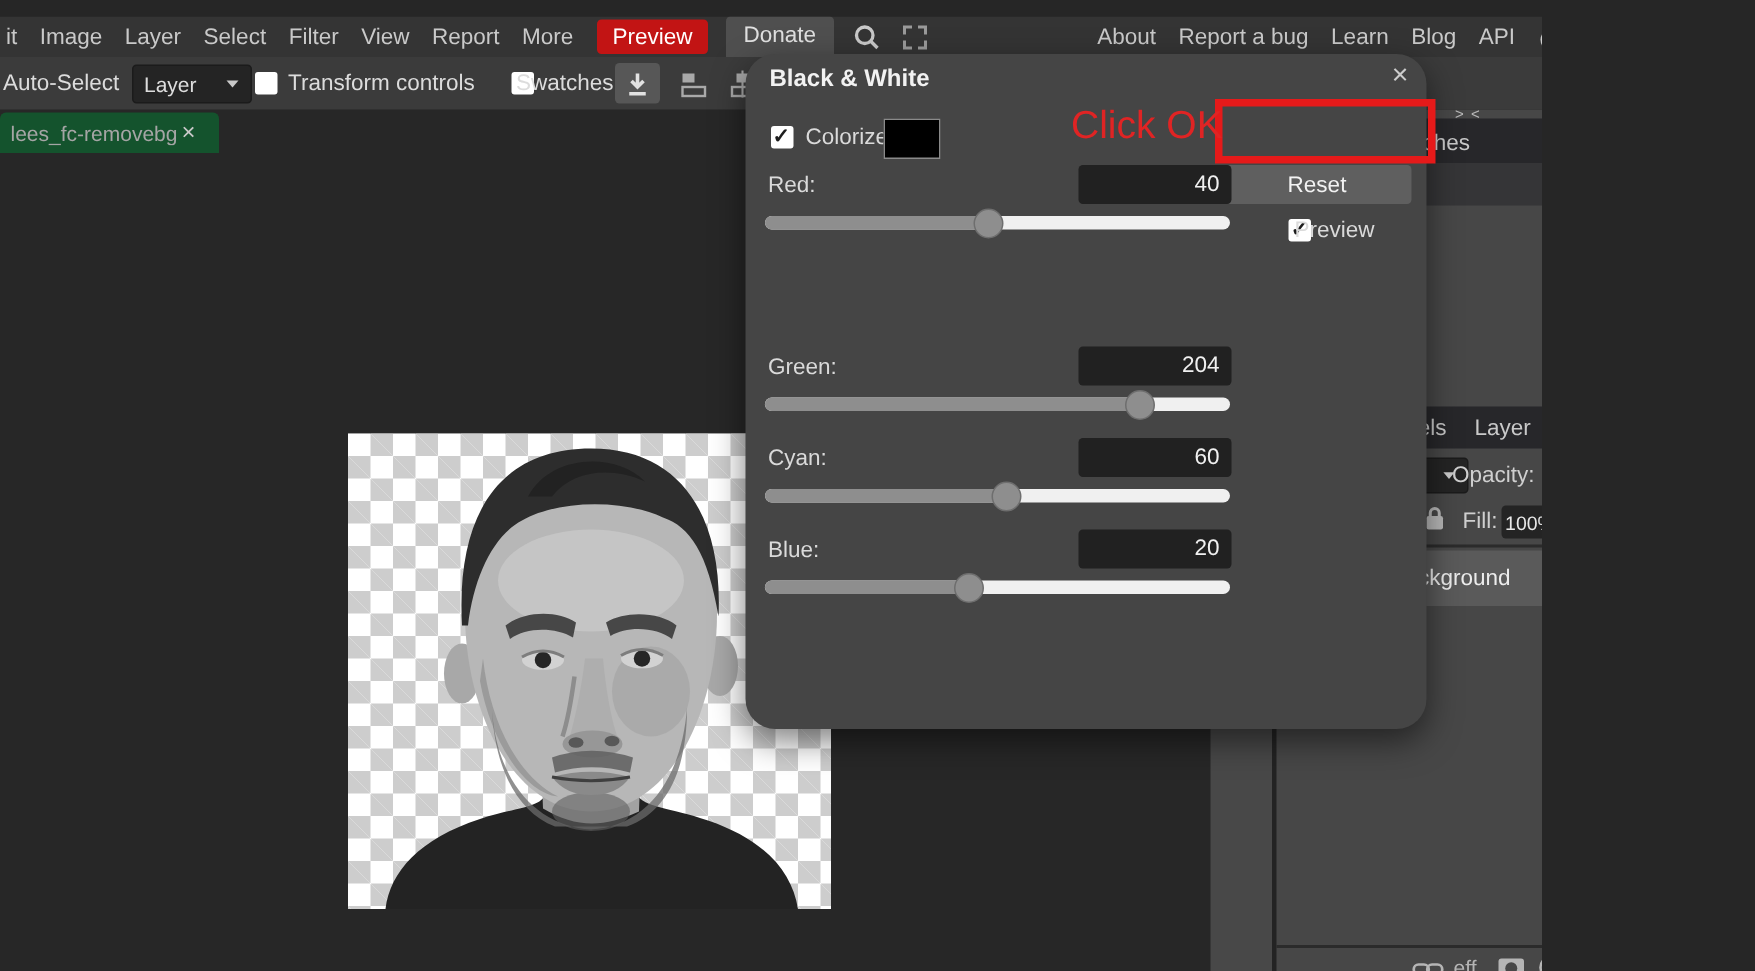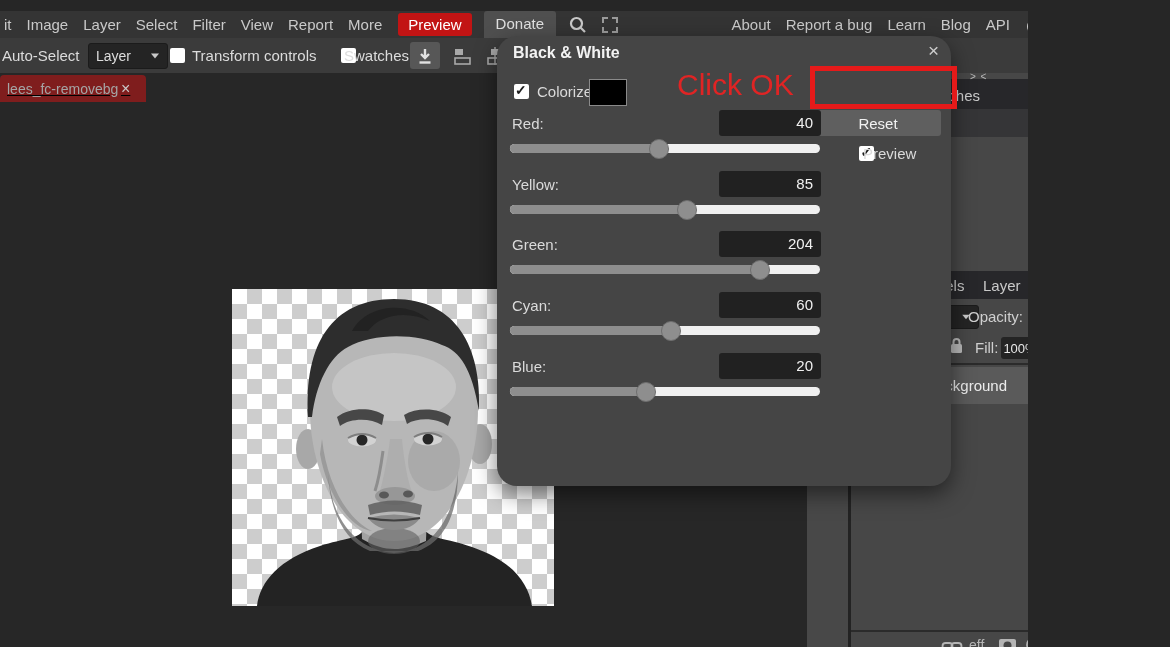--- a/index.html
+++ b/index.html
@@ -18,21 +18,21 @@
   
   #optionsbar{left:0;top:27px;width:1170px;height:35px;background:#3b3b3b;z-index:39;}
   .opt-label{color:#dcdcdc;font-size:15px;}
   .mini-select{background:#242424;border:1px solid #1b1b1b;border-radius:3px;color:#ddd;font-size:14px;display:flex;align-items:center;justify-content:space-between;padding:0 7px;}
   .cb{width:15px;height:15px;background:#fff;border-radius:2px;display:inline-block;position:relative;}
   .cb.checked::after{content:"✓";position:absolute;left:1px;top:-2px;color:#1d1d1d;font-size:14px;font-weight:bold;}
   .tool-btn{background:#575757;border-radius:3px;display:flex;align-items:center;justify-content:center;}
   .tri-down{width:0;height:0;border-left:5px solid transparent;border-right:5px solid transparent;border-top:6px solid #c9c9c9;}
   
   #canvas-area{left:0;top:62px;width:807px;height:585px;background:#272727;z-index:1;}
-  #doc-tab{left:0;top:2px;width:146px;height:27px;background:#7f1d1d;border-radius:4px 4px 0 0;display:flex;align-items:center;z-index:2;text-decoration:underline;}
+  #doc-tab{left:0;top:2px;width:146px;height:27px;background:#14532d;border-radius:4px 4px 0 0;display:flex;align-items:center;z-index:2;}
   #doc-tab .t{color:#a5a5a5;font-size:14px;padding-left:7px;width:112px;overflow:hidden;white-space:nowrap;}
   #doc-tab .x{color:#c9c9c9;font-size:16px;margin-left:2px;}
   #photo{left:232px;top:216px;width:322px;height:317px;
     background-image:linear-gradient(45deg,#cdcdcd 25%,transparent 25%,transparent 75%,#cdcdcd 75%),
                      linear-gradient(45deg,#cdcdcd 25%,#ffffff 25%,#ffffff 75%,#cdcdcd 75%);
     background-size:30px 30px;background-position:0 0,15px 15px;z-index:2;}
   
   .dock-bg{background:#474747;z-index:5;}
   .panel-header{background:#27272a;z-index:6;}
   .panel-tab{color:#c9c9c9;font-size:15px;z-index:7;}
@@ -51,21 +51,21 @@
   .dlg-label{color:#dadada;font-size:15px;left:15px;}
   .srow{left:0;right:0;height:44px;}
   .srow .dlg-num{position:absolute;left:222px;top:-5px;width:102px;height:26px;background:#212121;border-radius:3px;color:#f0f0f0;font-size:15px;text-align:right;line-height:26px;padding-right:8px;box-sizing:border-box;}
   .track{position:absolute;left:13px;top:29px;width:310px;height:9px;background:#f0f0f0;border-radius:5px;}
   .track-fill{position:absolute;left:0;top:0;height:9px;background:#8e8e8e;border-radius:5px;}
   .thumb{position:absolute;top:50%;width:18px;height:18px;background:#8e8e8e;border:1px solid #6e6e6e;border-radius:50%;transform:translate(-50%,-50%);}
   .dlg-btn{background:#5f5f5f;border-radius:3px;color:#f2f2f2;font-size:15px;display:flex;align-items:center;justify-content:center;}
   #colorize-swatch{left:92px;top:43px;width:38px;height:27px;background:#000;border:1px solid #8a8a8a;box-sizing:border-box;}
   
   #anno-rect{left:810px;top:55px;width:147px;height:43px;border:5px solid #e51a1a;box-sizing:border-box;z-index:100;}
-  #anno-text{left:677px;top:57px;color:#e02424;font-size:30px;z-index:100;white-space:nowrap;}
+  #anno-text{left:714px;top:57px;color:#e02424;font-size:26px;z-index:100;white-space:nowrap;}
 </style>
 </head>
 <body>
 
 <div id="stage">
 
   <div class="abs" id="menubar">
     <span class="menu-item">it</span>
     <span class="menu-item">Image</span>
     <span class="menu-item">Layer</span>
@@ -289,28 +289,20 @@
     <span class="abs dlg-label" style="left:366px;top:109px;">Preview</span>
 
     <div class="abs srow" style="top:79px;">
       <span class="abs dlg-label">Red:</span>
       <span class="dlg-num">40</span>
       <span class="track">
           <span class="track-fill" style="width: 48%;"></span>
           <span class="thumb" style="left: 48%;"></span>
         </span>
     </div>
-    <div class="abs srow" style="top:140px;">
-      <span class="abs dlg-label">Yellow:</span>
-      <span class="dlg-num">85</span>
-      <span class="track">
-          <span class="track-fill" style="width: 57%;"></span>
-          <span class="thumb" style="left: 57%;"></span>
-        </span>
-    </div>
     <div class="abs srow" style="top:200px;">
       <span class="abs dlg-label">Green:</span>
       <span class="dlg-num">204</span>
       <span class="track">
           <span class="track-fill" style="width: 80.8%;"></span>
           <span class="thumb" style="left: 80.8%;"></span>
         </span>
     </div>
     <div class="abs srow" style="top:261px;">
       <span class="abs dlg-label">Cyan:</span>

